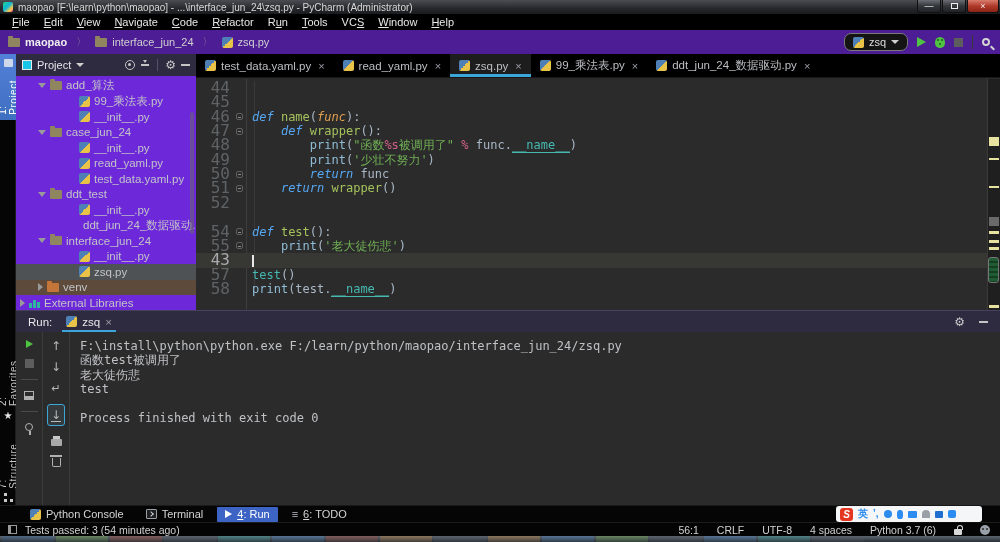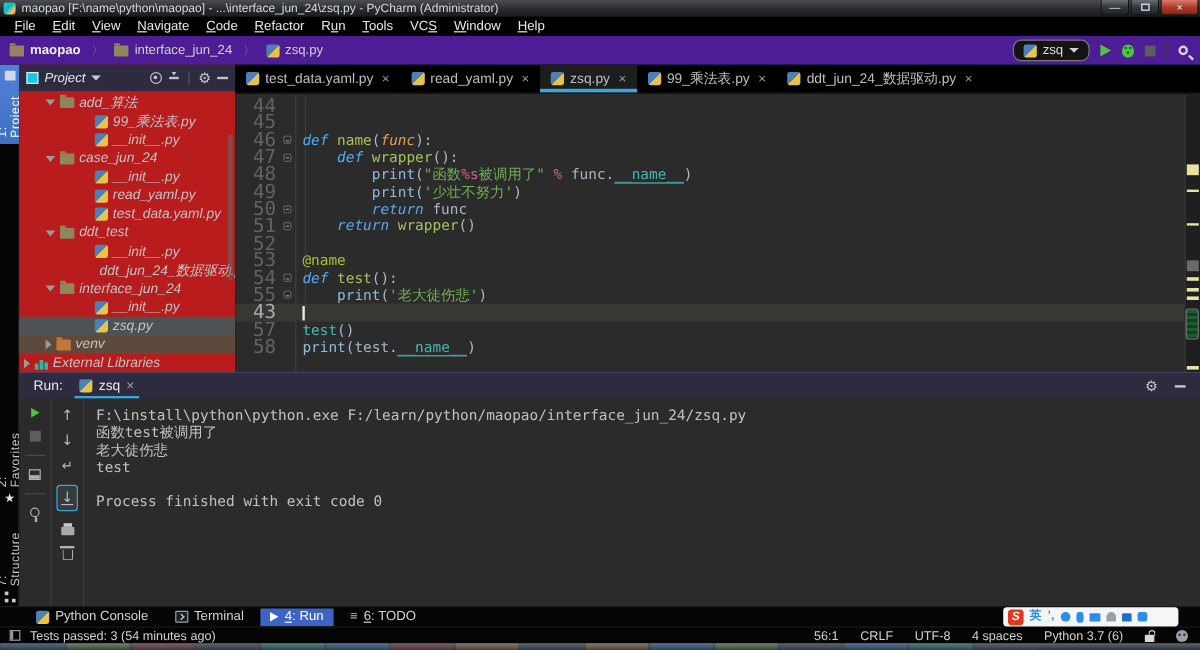--- a/index.html
+++ b/index.html
@@ -102,21 +102,21 @@
 
   
   .stripe { position:absolute; left:0; top:54px; width:16px; height:451px; background:#050505;
     border-right:1px solid #1c1c1c; }
   .stripe-btn { position:absolute; left:0; width:16px; display:flex; flex-direction:column; align-items:center;
     color:#c8c8c8; font-size:10px; padding:5px 0; gap:4px; }
   .stripe-btn .vtxt { writing-mode:vertical-rl; transform:rotate(180deg); letter-spacing:0.5px; }
   .stripe-btn.active { background:linear-gradient(#5280d8,#3f6fc0); color:#fff; }
 
   
-  .project { position:absolute; left:16px; top:54px; width:180px; height:304px; background:#b91c1c;font-style:italic; }
+  .project { position:absolute; left:16px; top:54px; width:180px; height:304px; background:#6d28d9; }
   .proj-header { height:22px; background:#2e2a40; display:flex; align-items:center; gap:5px;
     color:#e4e4e8; font-size:11px; padding:0 6px; }
   .proj-header .spacer { flex:1; }
   .hdr-divider { width:1px; height:12px; background:#55506a; margin:0 2px; }
   .tree { position:relative; font-size:11.5px; color:#c2c4c8; padding-top:2px; }
   .tree-row { height:15.5px; display:flex; align-items:center; gap:4px; white-space:nowrap; overflow:hidden; }
   .tree-row.selected { background:#4e5254; }
   .tree-row.brown { background:#5d4a3b; }
   .tw-arrow { width:0; height:0; flex:none; }
   .tw-arrow.exp { border-left:4px solid transparent; border-right:4px solid transparent; border-top:5px solid #9a9a9a; }
@@ -208,21 +208,21 @@
     background:linear-gradient(#5d6670,#2a2f36); display:flex; gap:2px; padding-left:2px; }
   .task-seg { width:52px; height:6px; border-radius:1px 1px 0 0; opacity:.85; }
 </style>
 </head>
 <body>
 
 <div class="window">
 
   <div class="titlebar">
     <span class="app-logo ic"></span>
-    <span>maopao [F:\name\python\maopao] - ...\interface_jun_24\zsq.py - PyCharm (Administrator)</span>
+    <span>maopao [F:\learn\python\maopao] - ...\interface_jun_24\zsq.py - PyCharm (Administrator)</span>
     <span class="winbtns">
       <span class="winbtn">—</span>
       <span class="winbtn">
           <span class="maxglyph"></span>
         </span>
       <span class="winbtn close">×</span>
     </span>
   </div>
 
   <div class="menubar" id="menubar">
@@ -413,21 +413,20 @@
       <div class="indent-guide"></div>
     <div class="codeline" style="top: 2px; position: absolute; left: 0px; right: 0px;"><span class="lnum">44</span><span class="codetext"></span></div>
         <div class="codeline" style="top: 16.35px; position: absolute; left: 0px; right: 0px;"><span class="lnum">45</span><span class="codetext"></span></div>
         <div class="codeline" style="top: 30.7px; position: absolute; left: 0px; right: 0px;"><span class="lnum">46</span><span class="foldmark"></span><span class="codetext"><span class="tk-kw">def </span><span class="tk-fn">name</span><span class="tk-pl">(</span><span class="tk-par">func</span><span class="tk-pl">):</span></span></div>
         <div class="codeline" style="top: 45.05px; position: absolute; left: 0px; right: 0px;"><span class="lnum">47</span><span class="foldmark"></span><span class="codetext"><span class="tk-pl">    </span><span class="tk-kw">def </span><span class="tk-fn">wrapper</span><span class="tk-pl">():</span></span></div>
         <div class="codeline" style="top: 59.4px; position: absolute; left: 0px; right: 0px;"><span class="lnum">48</span><span class="codetext"><span class="tk-pl">        </span><span class="tk-bi">print</span><span class="tk-pl">(</span><span class="tk-str">"函数</span><span class="tk-fmt">%s</span><span class="tk-str">被调用了"</span><span class="tk-pl"> </span><span class="tk-fmt">%</span><span class="tk-pl"> func.</span><span class="tk-dund">__name__</span><span class="tk-pl">)</span></span></div>
         <div class="codeline" style="top: 73.75px; position: absolute; left: 0px; right: 0px;"><span class="lnum">49</span><span class="codetext"><span class="tk-pl">        </span><span class="tk-bi">print</span><span class="tk-pl">(</span><span class="tk-str">'少壮不努力'</span><span class="tk-pl">)</span></span></div>
         <div class="codeline" style="top: 88.1px; position: absolute; left: 0px; right: 0px;"><span class="lnum">50</span><span class="foldmark"></span><span class="codetext"><span class="tk-pl">        </span><span class="tk-kw">return </span><span class="tk-pl">func</span></span></div>
         <div class="codeline" style="top: 102.45px; position: absolute; left: 0px; right: 0px;"><span class="lnum">51</span><span class="foldmark"></span><span class="codetext"><span class="tk-pl">    </span><span class="tk-kw">return </span><span class="tk-fn">wrapper</span><span class="tk-pl">()</span></span></div>
         <div class="codeline" style="top: 116.8px; position: absolute; left: 0px; right: 0px;"><span class="lnum">52</span><span class="codetext"></span></div>
-        <div class="codeline" style="top: 131.15px; position: absolute; left: 0px; right: 0px;"><span class="lnum">53</span><span class="codetext"><span class="tk-dec">@name</span></span></div>
         <div class="codeline" style="top: 145.5px; position: absolute; left: 0px; right: 0px;"><span class="lnum">54</span><span class="foldmark"></span><span class="codetext"><span class="tk-kw">def </span><span class="tk-fn">test</span><span class="tk-pl">():</span></span></div>
         <div class="codeline" style="top: 159.85px; position: absolute; left: 0px; right: 0px;"><span class="lnum">55</span><span class="foldmark"></span><span class="codetext"><span class="tk-pl">    </span><span class="tk-bi">print</span><span class="tk-pl">(</span><span class="tk-str">'老大徒伤悲'</span><span class="tk-pl">)</span></span></div>
         <div class="codeline current" style="top: 174.2px; position: absolute; left: 0px; right: 0px;"><span class="lnum">43</span><span class="codetext"><span class="cursor"></span></span></div>
         <div class="codeline" style="top: 188.55px; position: absolute; left: 0px; right: 0px;"><span class="lnum">57</span><span class="codetext"><span class="tk-call">test</span><span class="tk-pl">()</span></span></div>
         <div class="codeline" style="top: 202.9px; position: absolute; left: 0px; right: 0px;"><span class="lnum">58</span><span class="codetext"><span class="tk-bi">print</span><span class="tk-pl">(</span><span class="tk-pl">test.</span><span class="tk-dund">__name__</span><span class="tk-pl">)</span></span></div>
       </div>
     <div class="stripe-right" id="errstripe">
         <div class="mark" style="top: 58px; height: 9px;"></div>
         <div class="mark" style="top: 79px; height: 2px;"></div>
         <div class="mark" style="top: 107px; height: 2px;"></div>

